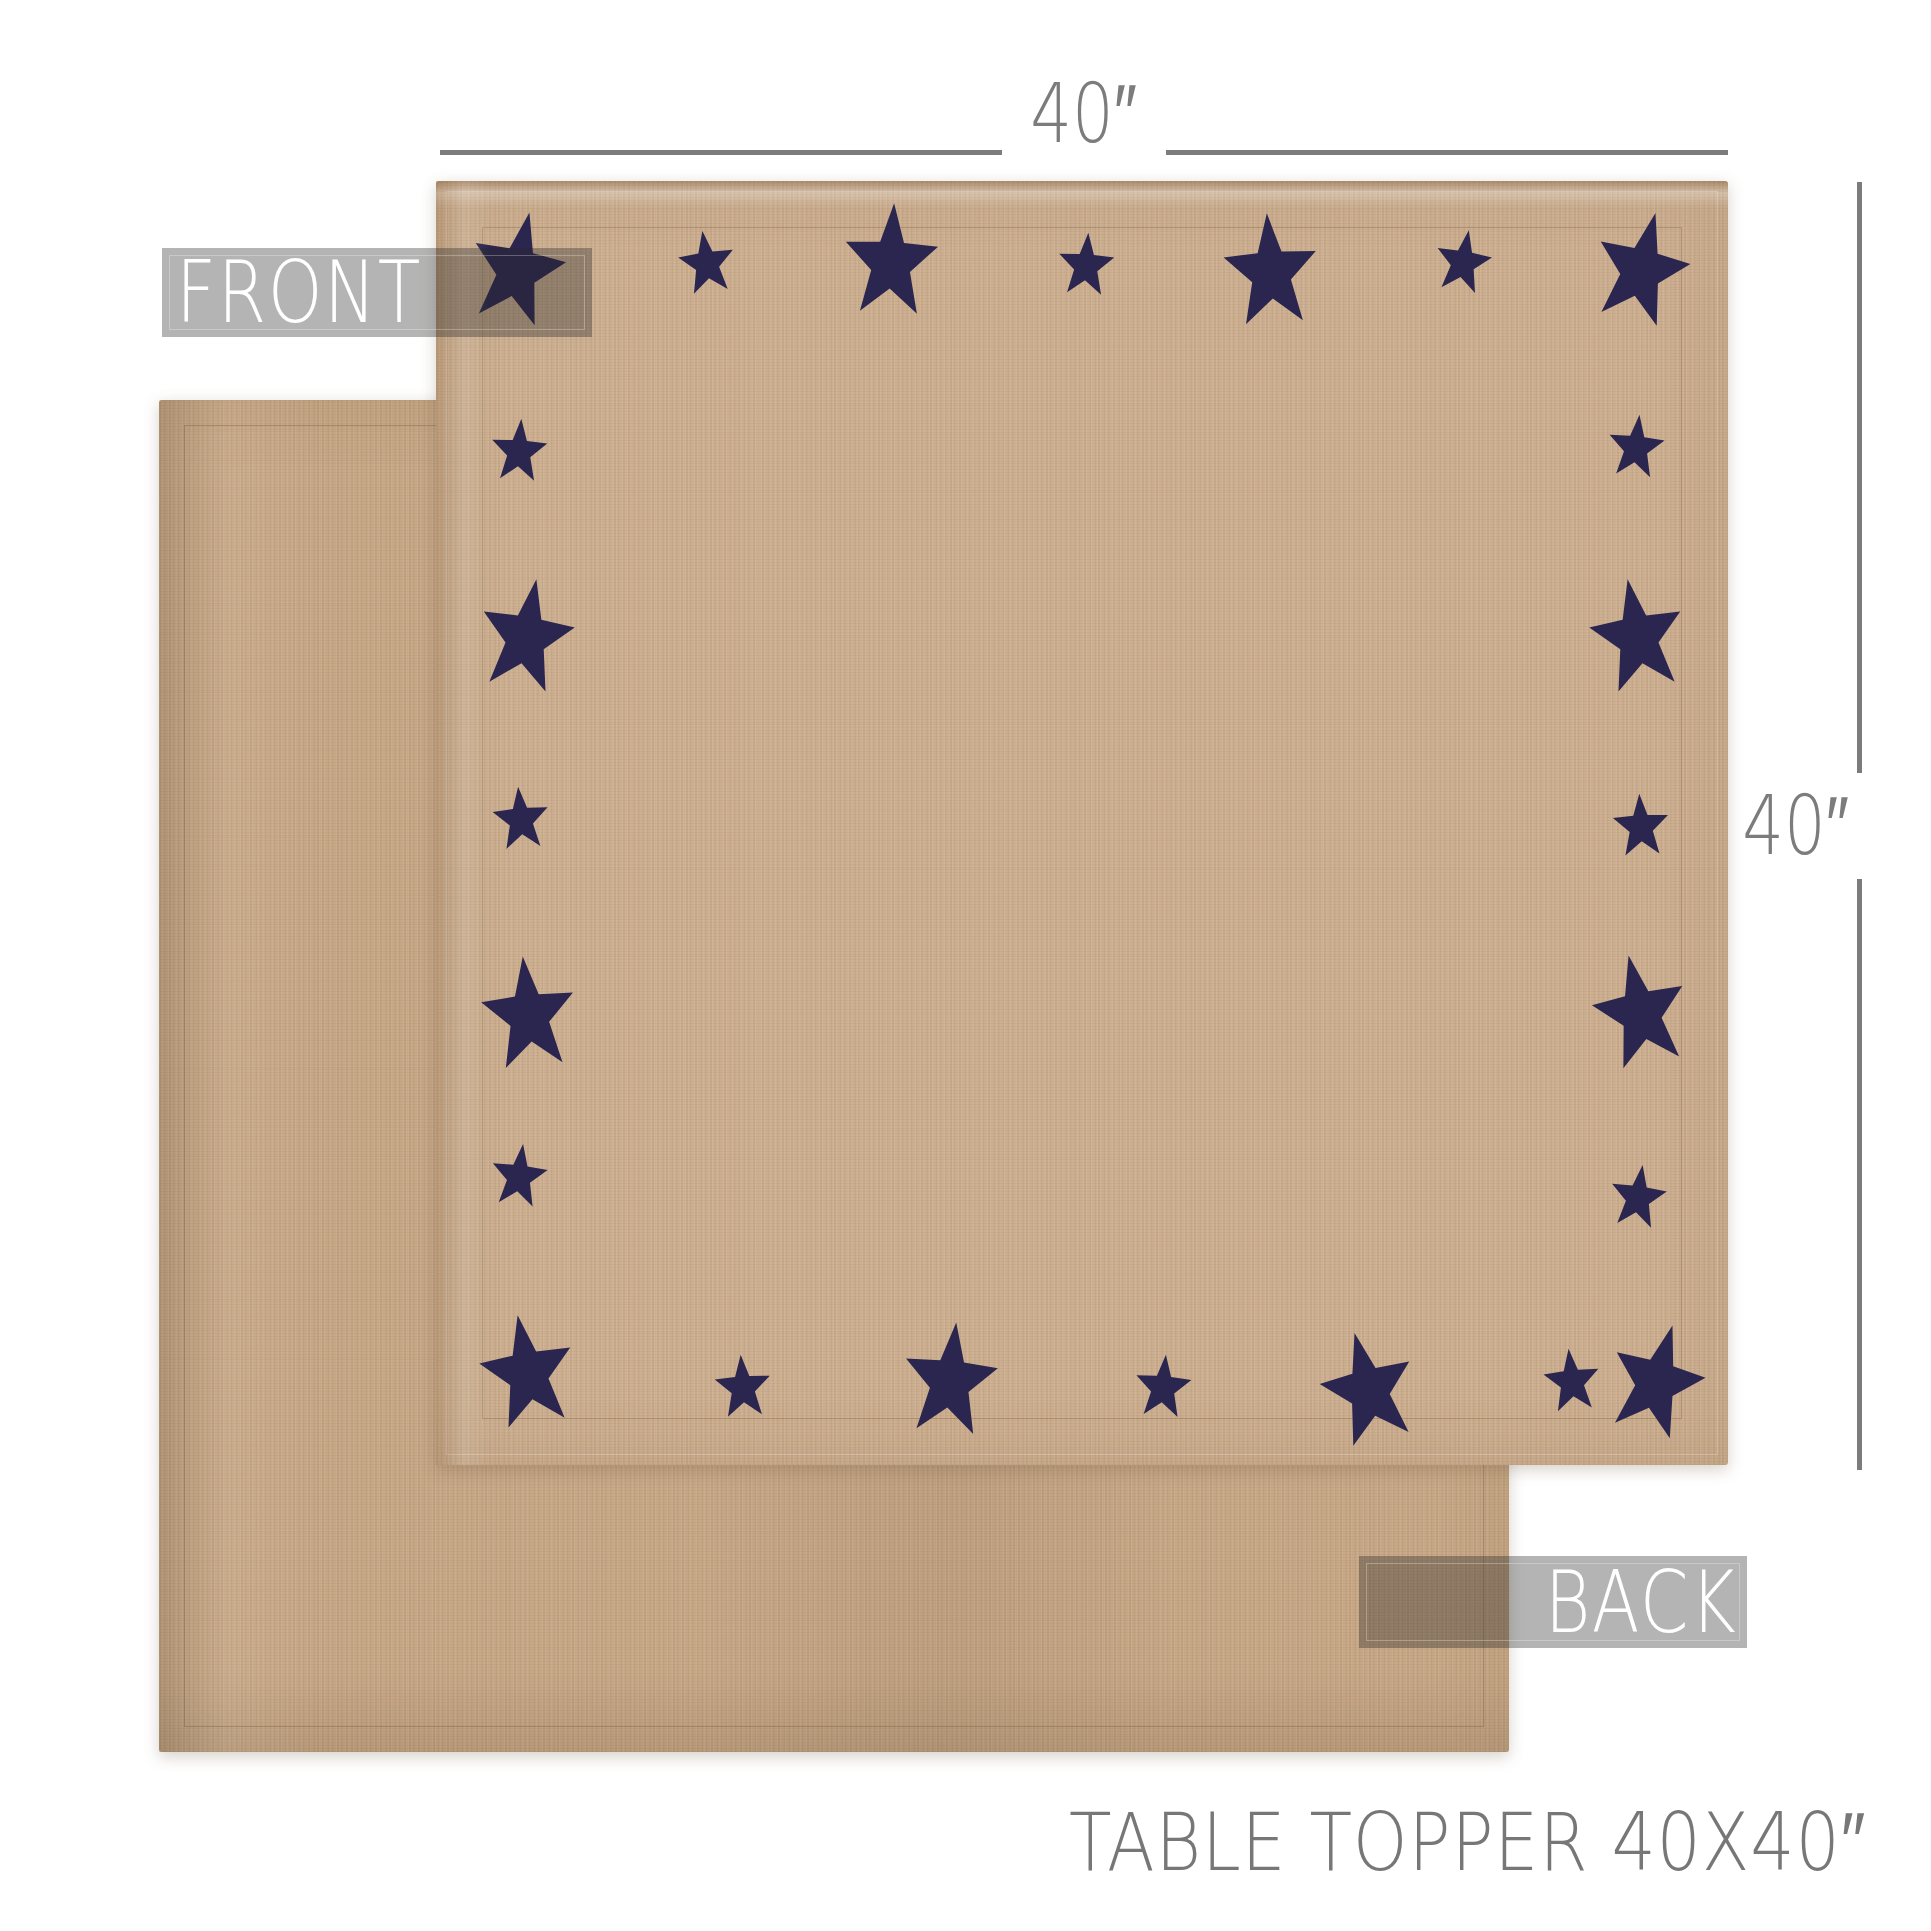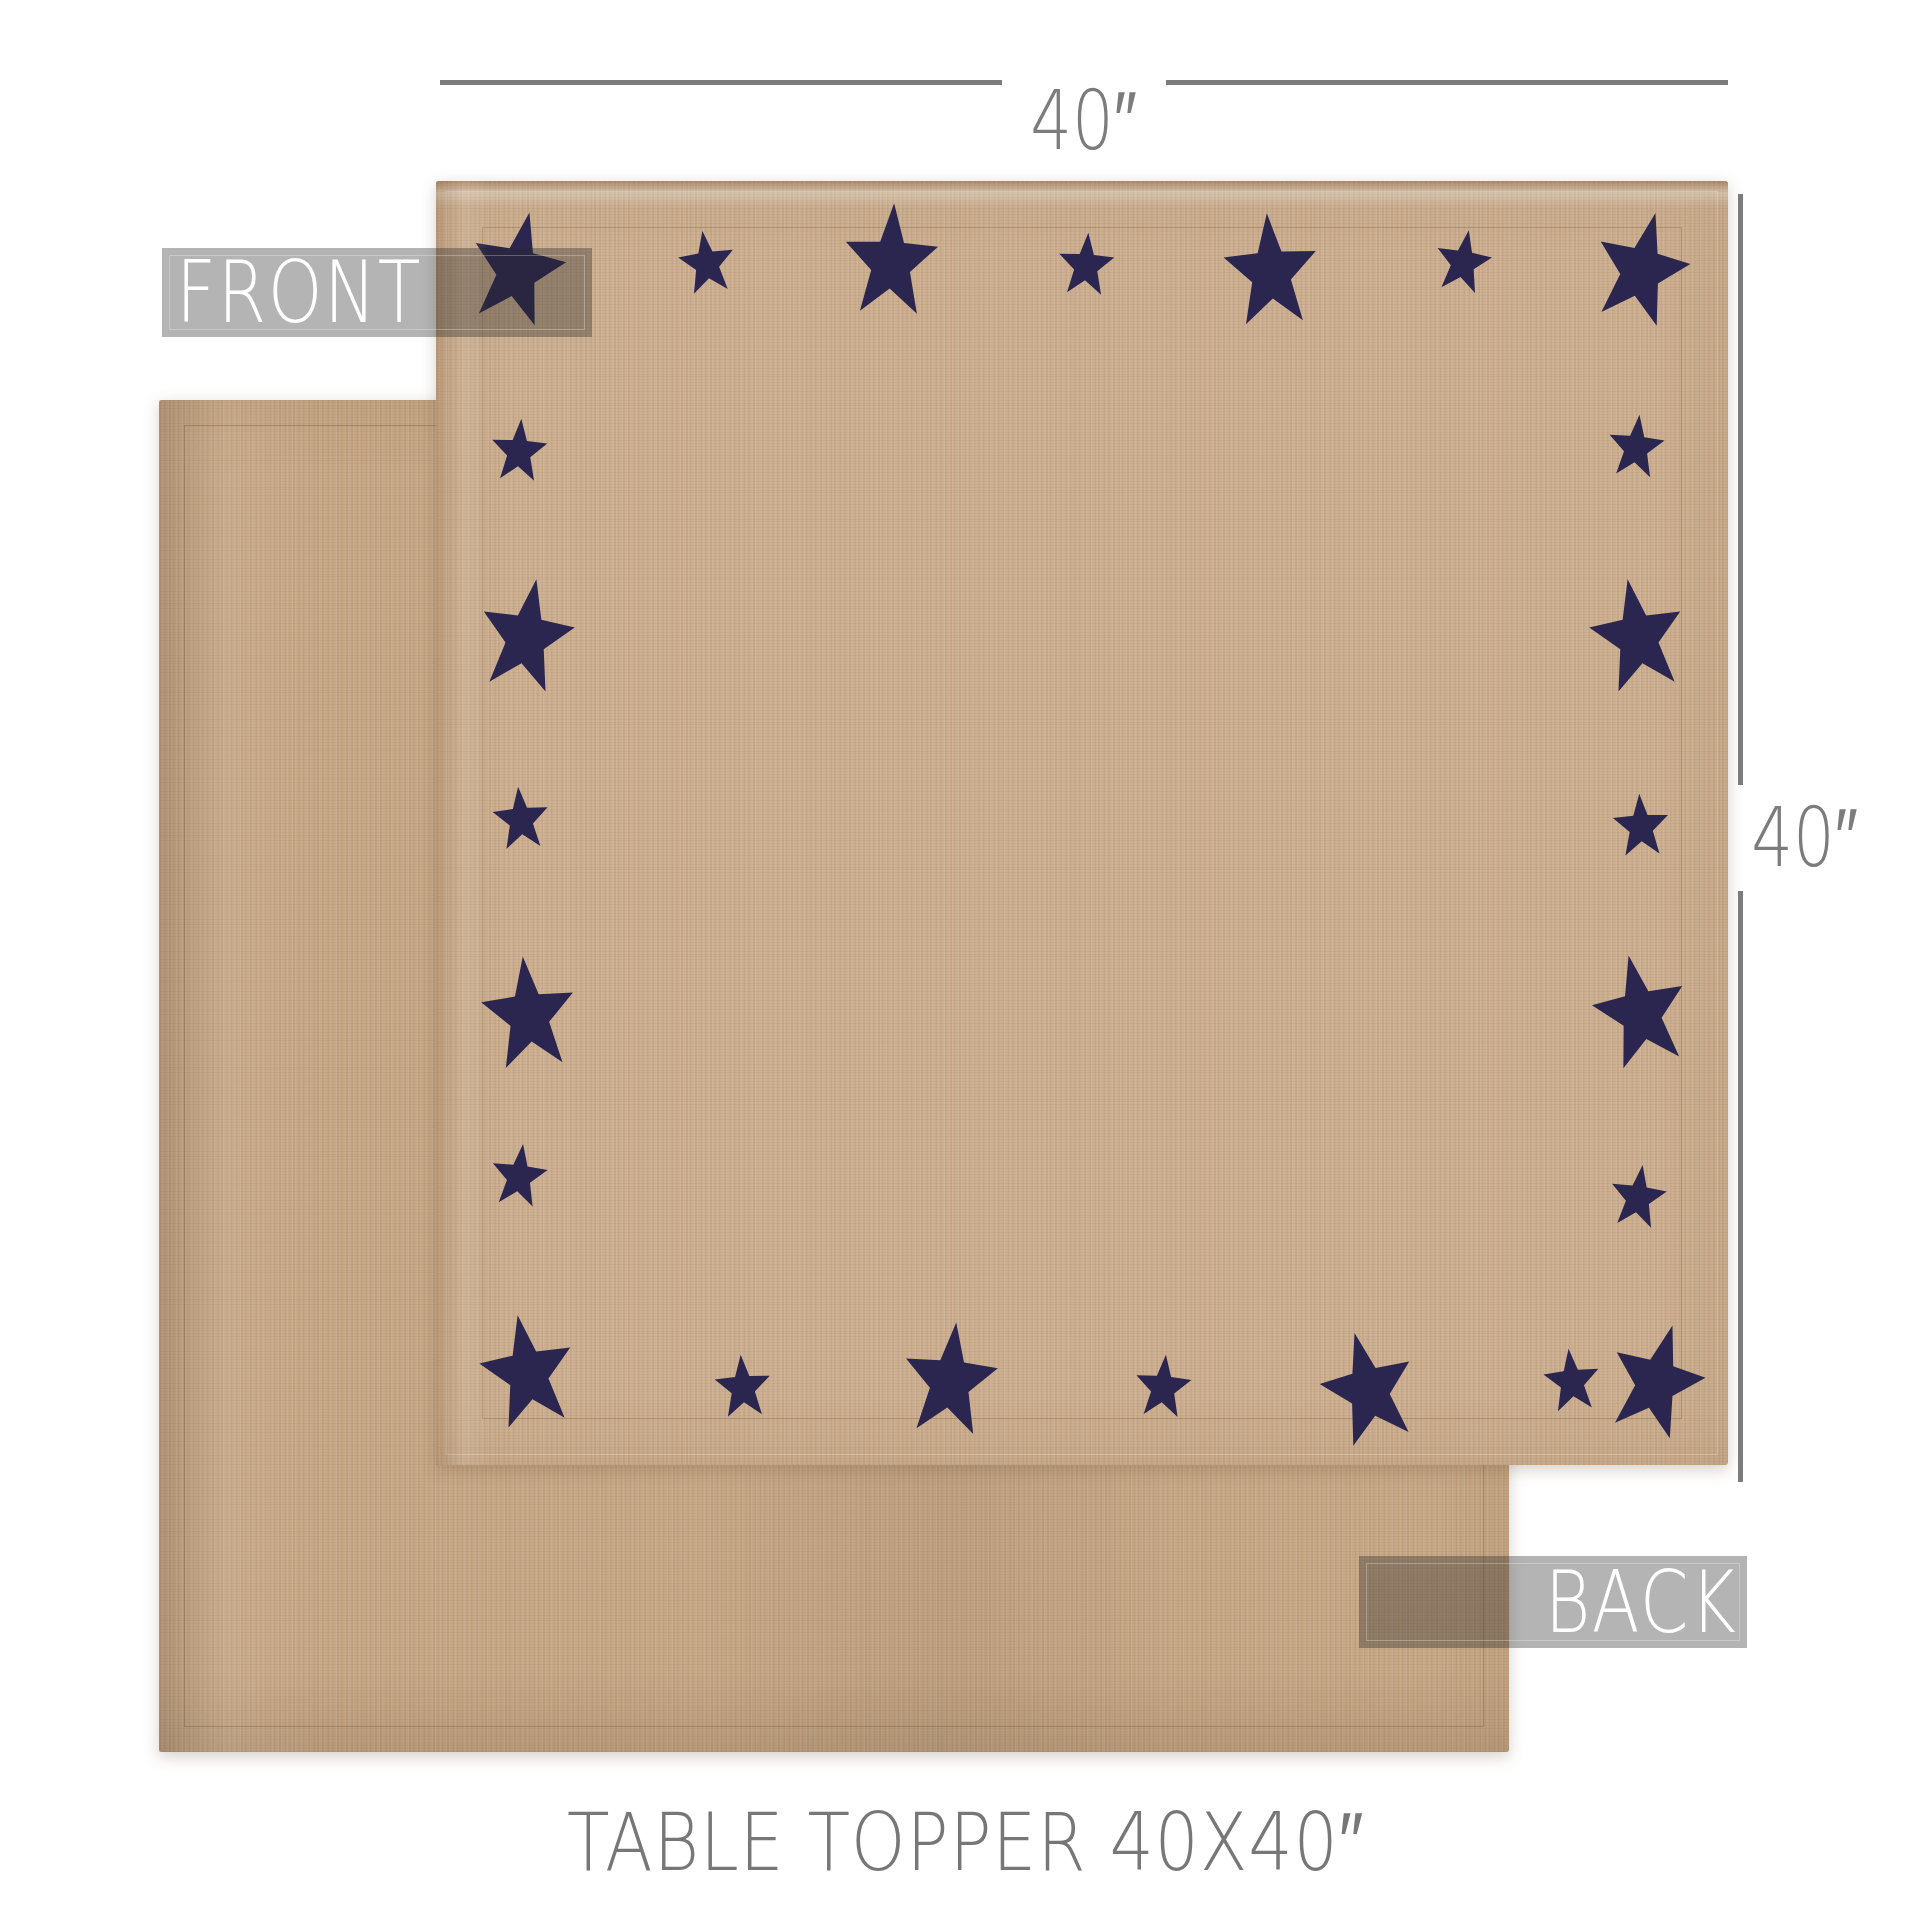--- a/index.html
+++ b/index.html
@@ -59,36 +59,36 @@
   .band-back{left:1359px;top:1556px;width:348px;height:92px;padding-left:40px;}
   .band-text{
     position:absolute;top:0;bottom:0;display:flex;align-items:center;justify-content:center;
     color:var(--band-text,#ffffff);font-weight:200;font-size:85px;line-height:1;
     letter-spacing:1.9px;
   }
   .band-front .band-text{left:0;width:274px;transform:scaleX(.82);transform-origin:50% 50%;}
   .band-back .band-text{right:0;width:212px;transform:scaleX(.82);transform-origin:50% 50%;}
 
   
-  .dim{position:absolute;z-index:3;display:flex;align-items:flex-start;color:var(--dimension,#7c7c7c);margin-top:12px;}
+  .dim{position:absolute;z-index:3;display:flex;align-items:flex-end;color:var(--dimension,#7c7c7c);}
   .dim .seg{background:var(--dimension,#7c7c7c);}
   .dim-label{
     font-weight:200;font-size:82px;line-height:1;white-space:nowrap;
     transform:scaleX(.80);transform-origin:50% 50%;
   }
   .dim-top{left:440px;top:68px;width:1288px;height:87px;flex-direction:row;}
   .dim-top .seg{height:4.8px;flex:1;}
   .dim-top .dim-label{margin:0 15.4px;}
   .dim-right{left:1738px;top:182px;width:124px;height:1288px;flex-direction:column;}
   .dim-right .seg{width:4.8px;flex:1;}
   .dim-right .dim-label{margin:11.6px 0;}
 
   
   .caption{
-    position:absolute;left:0;right:0;top:1802px;z-index:3;text-align:center;
+    position:absolute;left:0;right:0;top:1802px;z-index:3;text-align:right;
     color:var(--caption,#777777);font-weight:200;font-size:81px;line-height:1;
   }
   .caption span{display:inline-block;transform:scaleX(.86);transform-origin:50% 50%;letter-spacing:1px;}
 </style>
 </head>
 <body style="--dimension: #7c7c7c; --caption: #777777; --band-bg: rgba(40,40,40,0.35); --band-text: #ffffff; --front-fabric: #cbad8e; --back-fabric: #c5a583; --star: #2b264f;">
 
 <div class="cloth back-cloth">
   <div class="back-hem"></div>
 </div>

